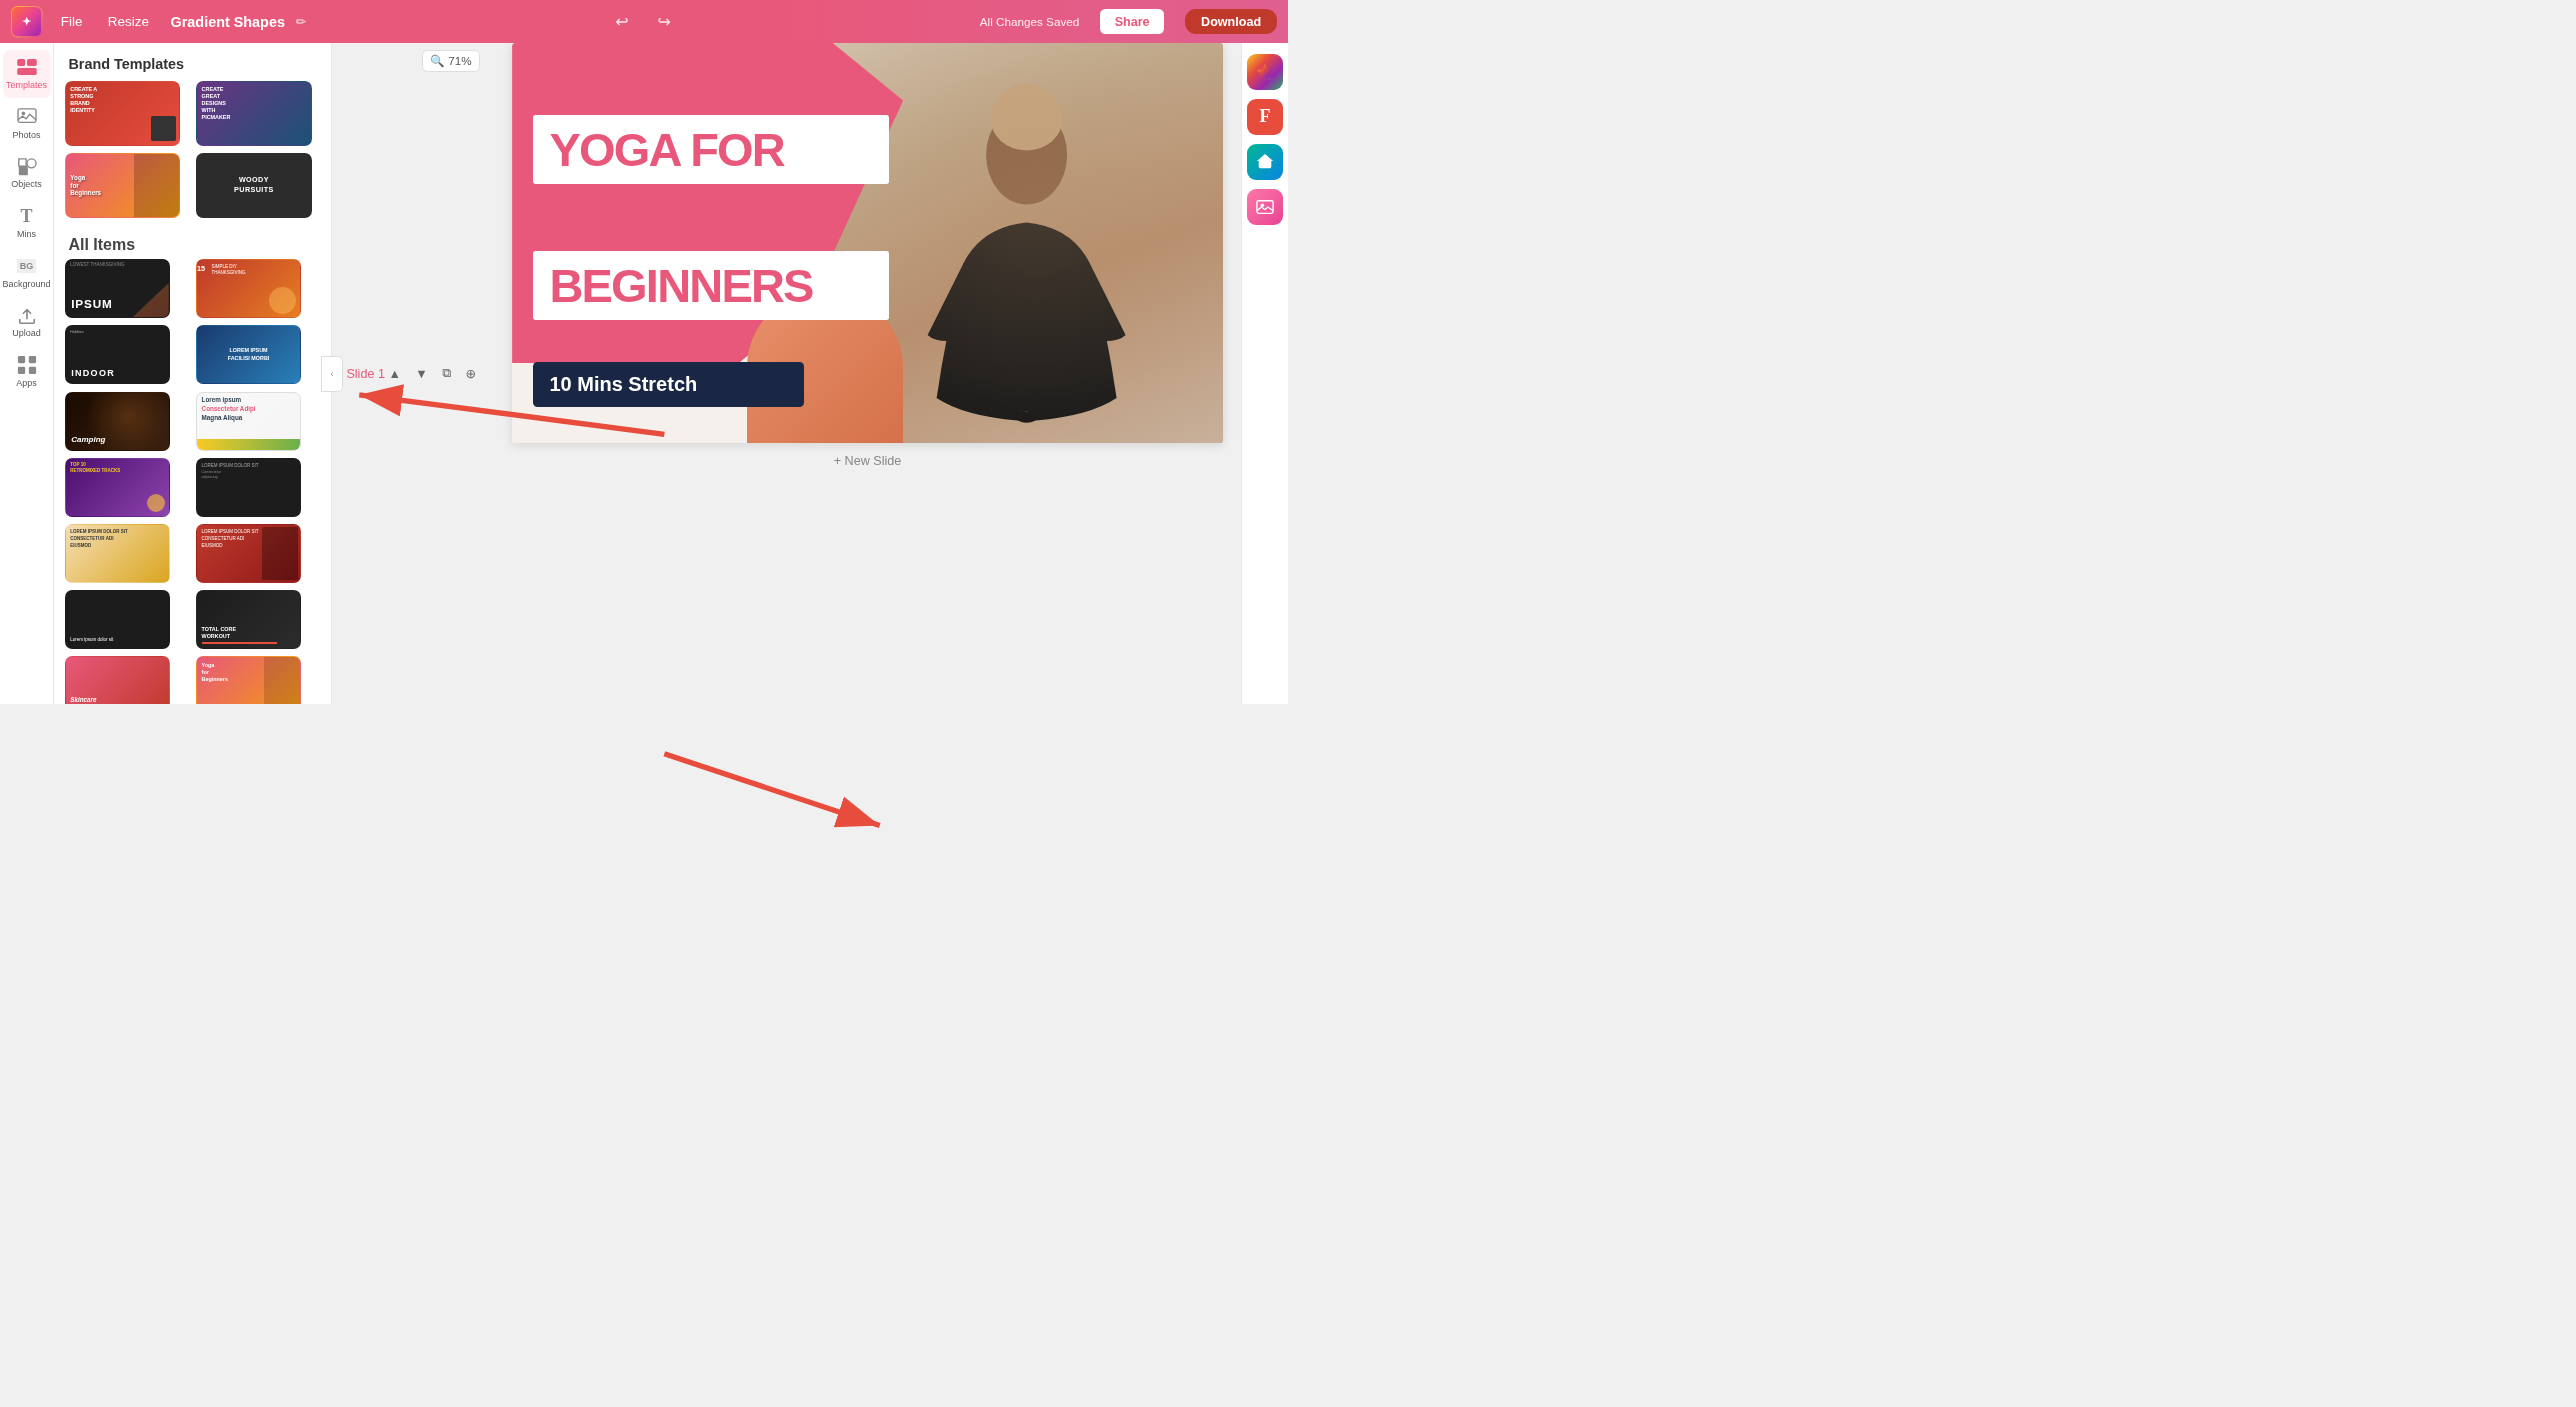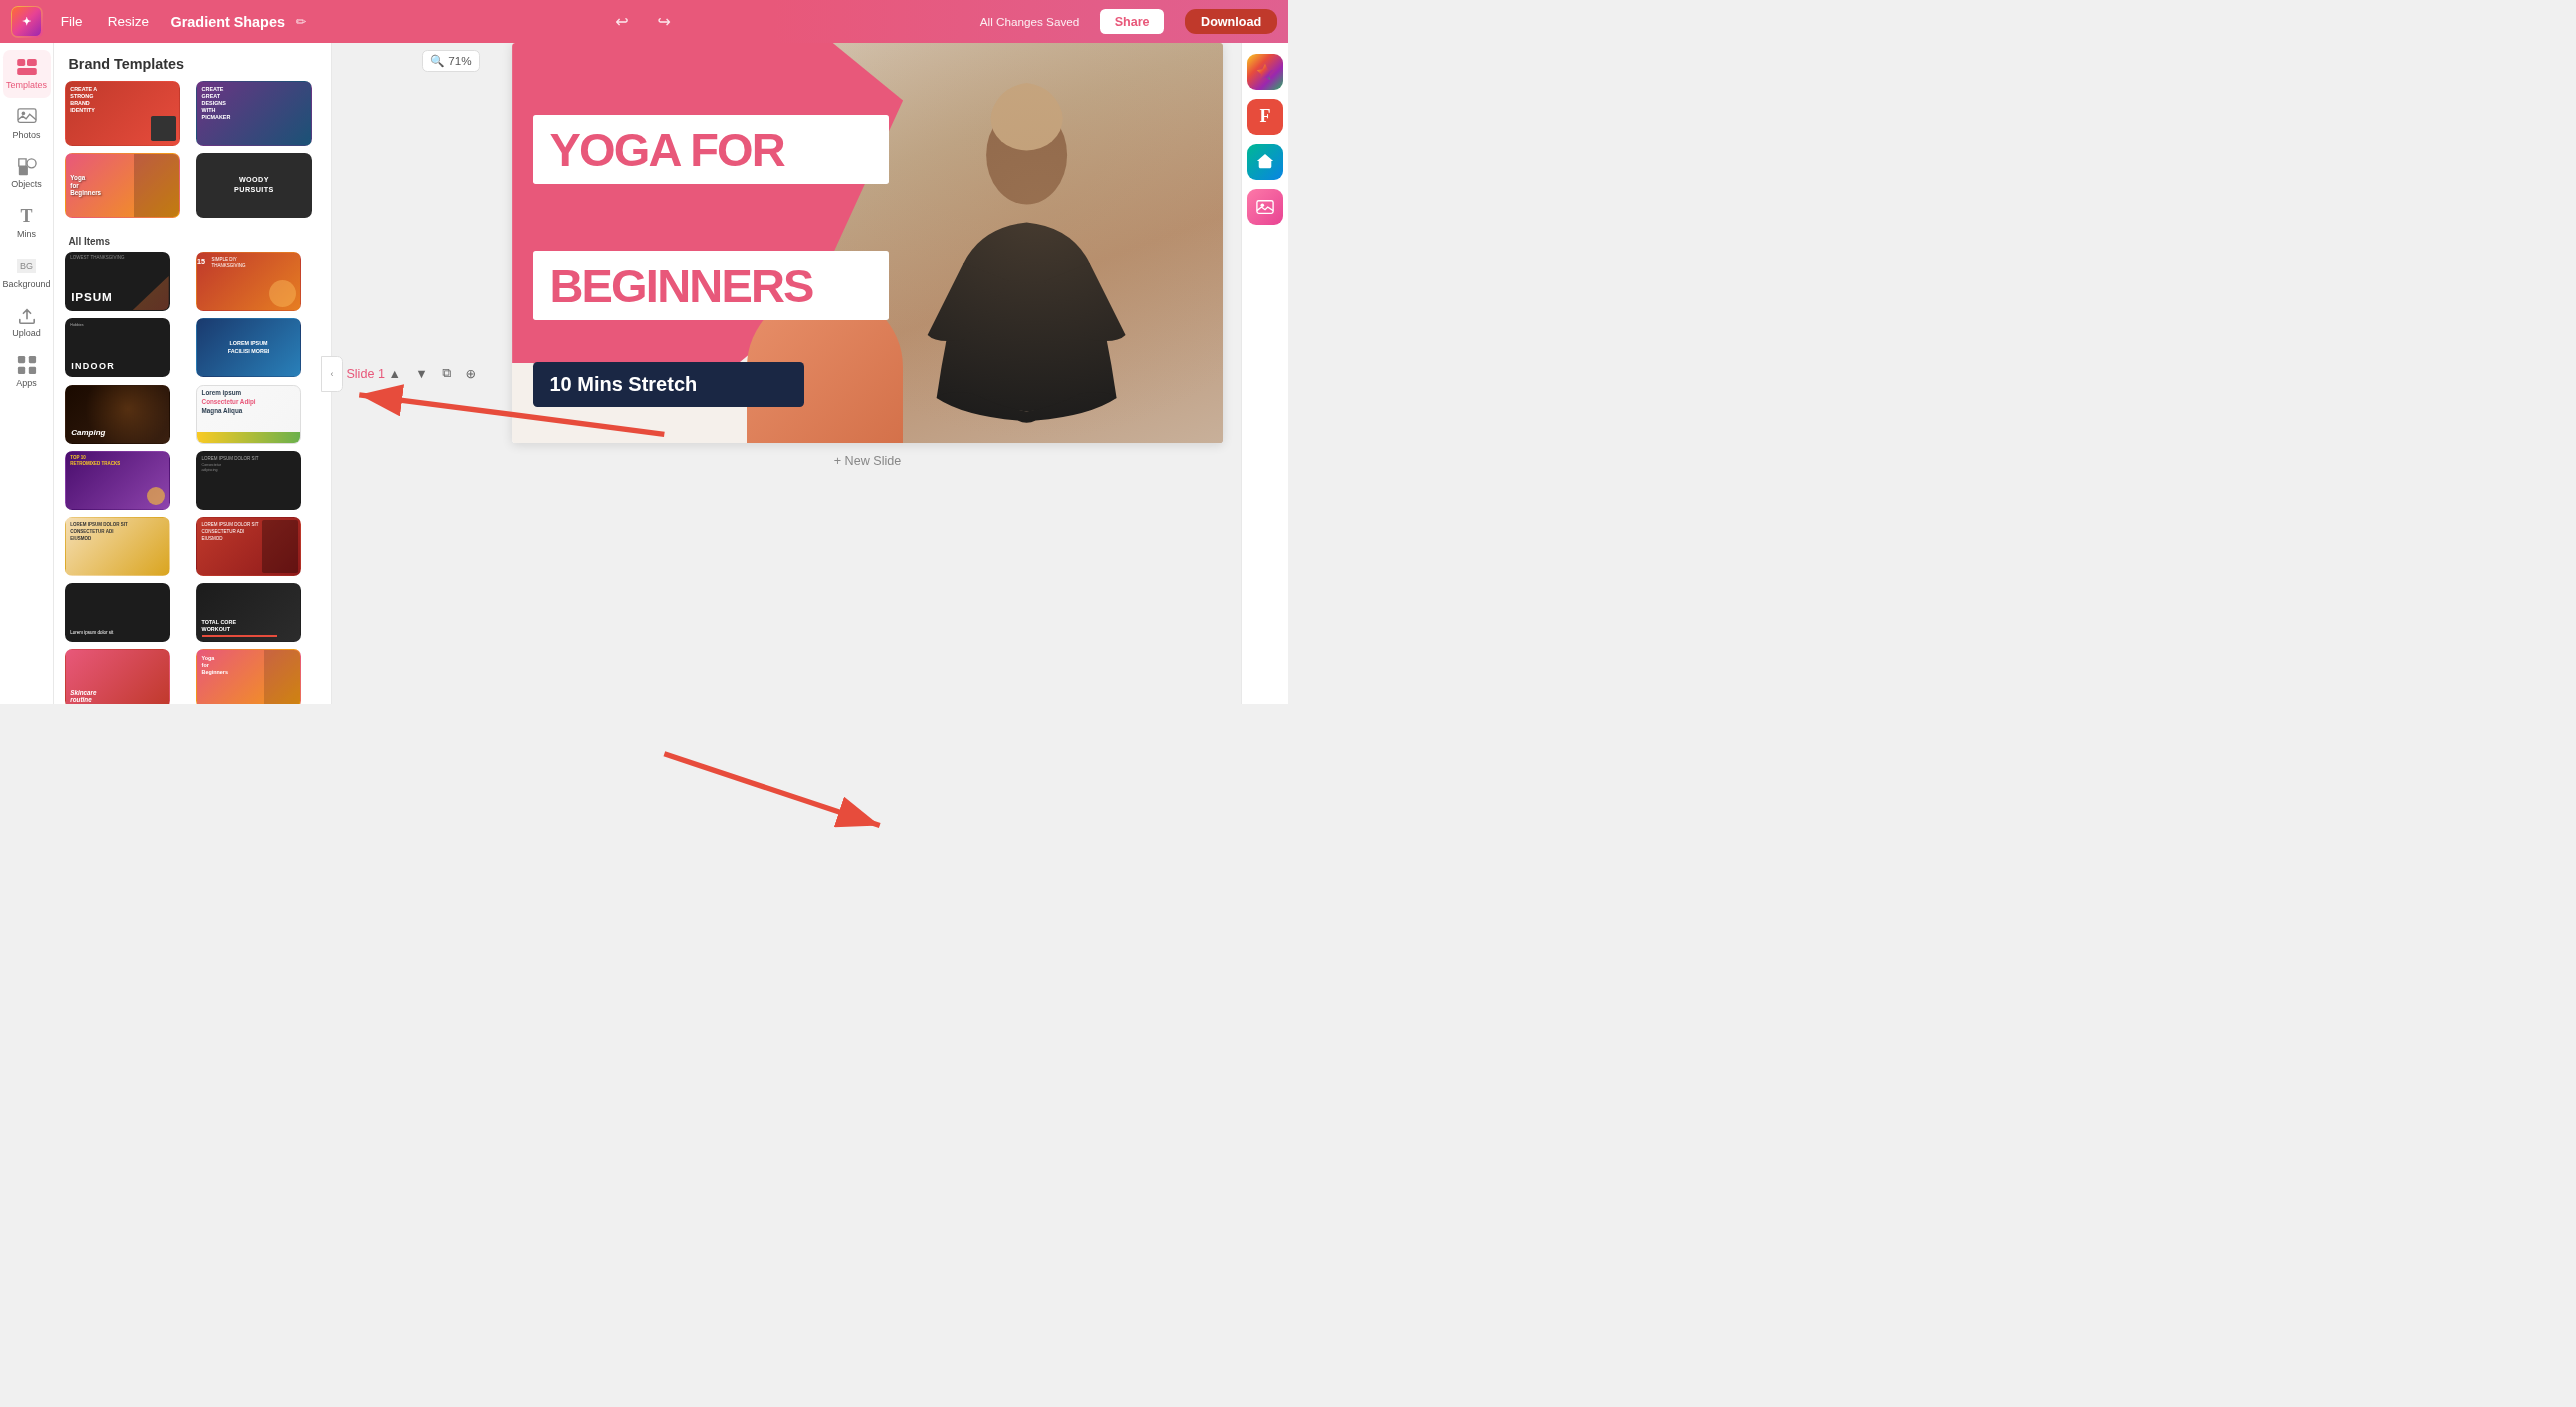--- a/index.html
+++ b/index.html
@@ -84,21 +84,21 @@
       overflow-y: auto; flex-shrink: 0; position: relative;
     }
     .panel::-webkit-scrollbar { width: 5.4px; }
     .panel::-webkit-scrollbar-thumb { background: #ddd; border-radius: 2.7px; }
 
     .panel-header {
       padding: 12.6px 14.4px 9px; font-size: 14.4px; font-weight: 600; color: #333;
     }
 
     .section-label {
-      padding: 7.2px 14.4px 5.4px; font-size: 10px; font-weight: 600; color: #444;
+      padding: 7.2px 14.4px 5.4px; font-size: 16px; font-weight: 600; color: #444;
     }
 
     .template-grid {
       display: grid; grid-template-columns: 1fr 1fr; gap: 7.2px; padding: 0 10.8px 10.8px;
     }
     .template-item {
       border-radius: 7.2px; overflow: hidden; cursor: pointer;
       border: 1.8px solid transparent; position: relative;
       aspect-ratio: 16/9;
     }
@@ -254,21 +254,21 @@
       <span class="icon-label">Objects</span>
     </div>
     <div class="icon-sidebar-item">
       <div class="icon-shape">
         <span style="font-size:18px;font-weight:700;color:#888;font-family:serif">T</span>
       </div>
       <span class="icon-label">Mins</span>
     </div>
     <div class="icon-sidebar-item">
       <div class="icon-shape">
-        <span style="font-size:9px;font-weight:400;color:#888;background:#eee;padding:1.8px 2.7px;border-radius:0">BG</span>
+        <span style="font-size:9px;font-weight:700;color:#888;background:#eee;padding:1.8px 2.7px;border-radius:0">BG</span>
       </div>
       <span class="icon-label">Background</span>
     </div>
     <div class="icon-sidebar-item">
       <div class="icon-shape">
         <svg width="20" height="18" viewBox="0 0 22 20" fill="none">
           <path d="M11 13V3M7 7l4-4 4 4" stroke="#888" stroke-width="1.8" stroke-linecap="round"></path>
           <path d="M3 14v3a1 1 0 001 1h14a1 1 0 001-1v-3" stroke="#888" stroke-width="1.8" stroke-linecap="round"></path>
         </svg>
       </div>

